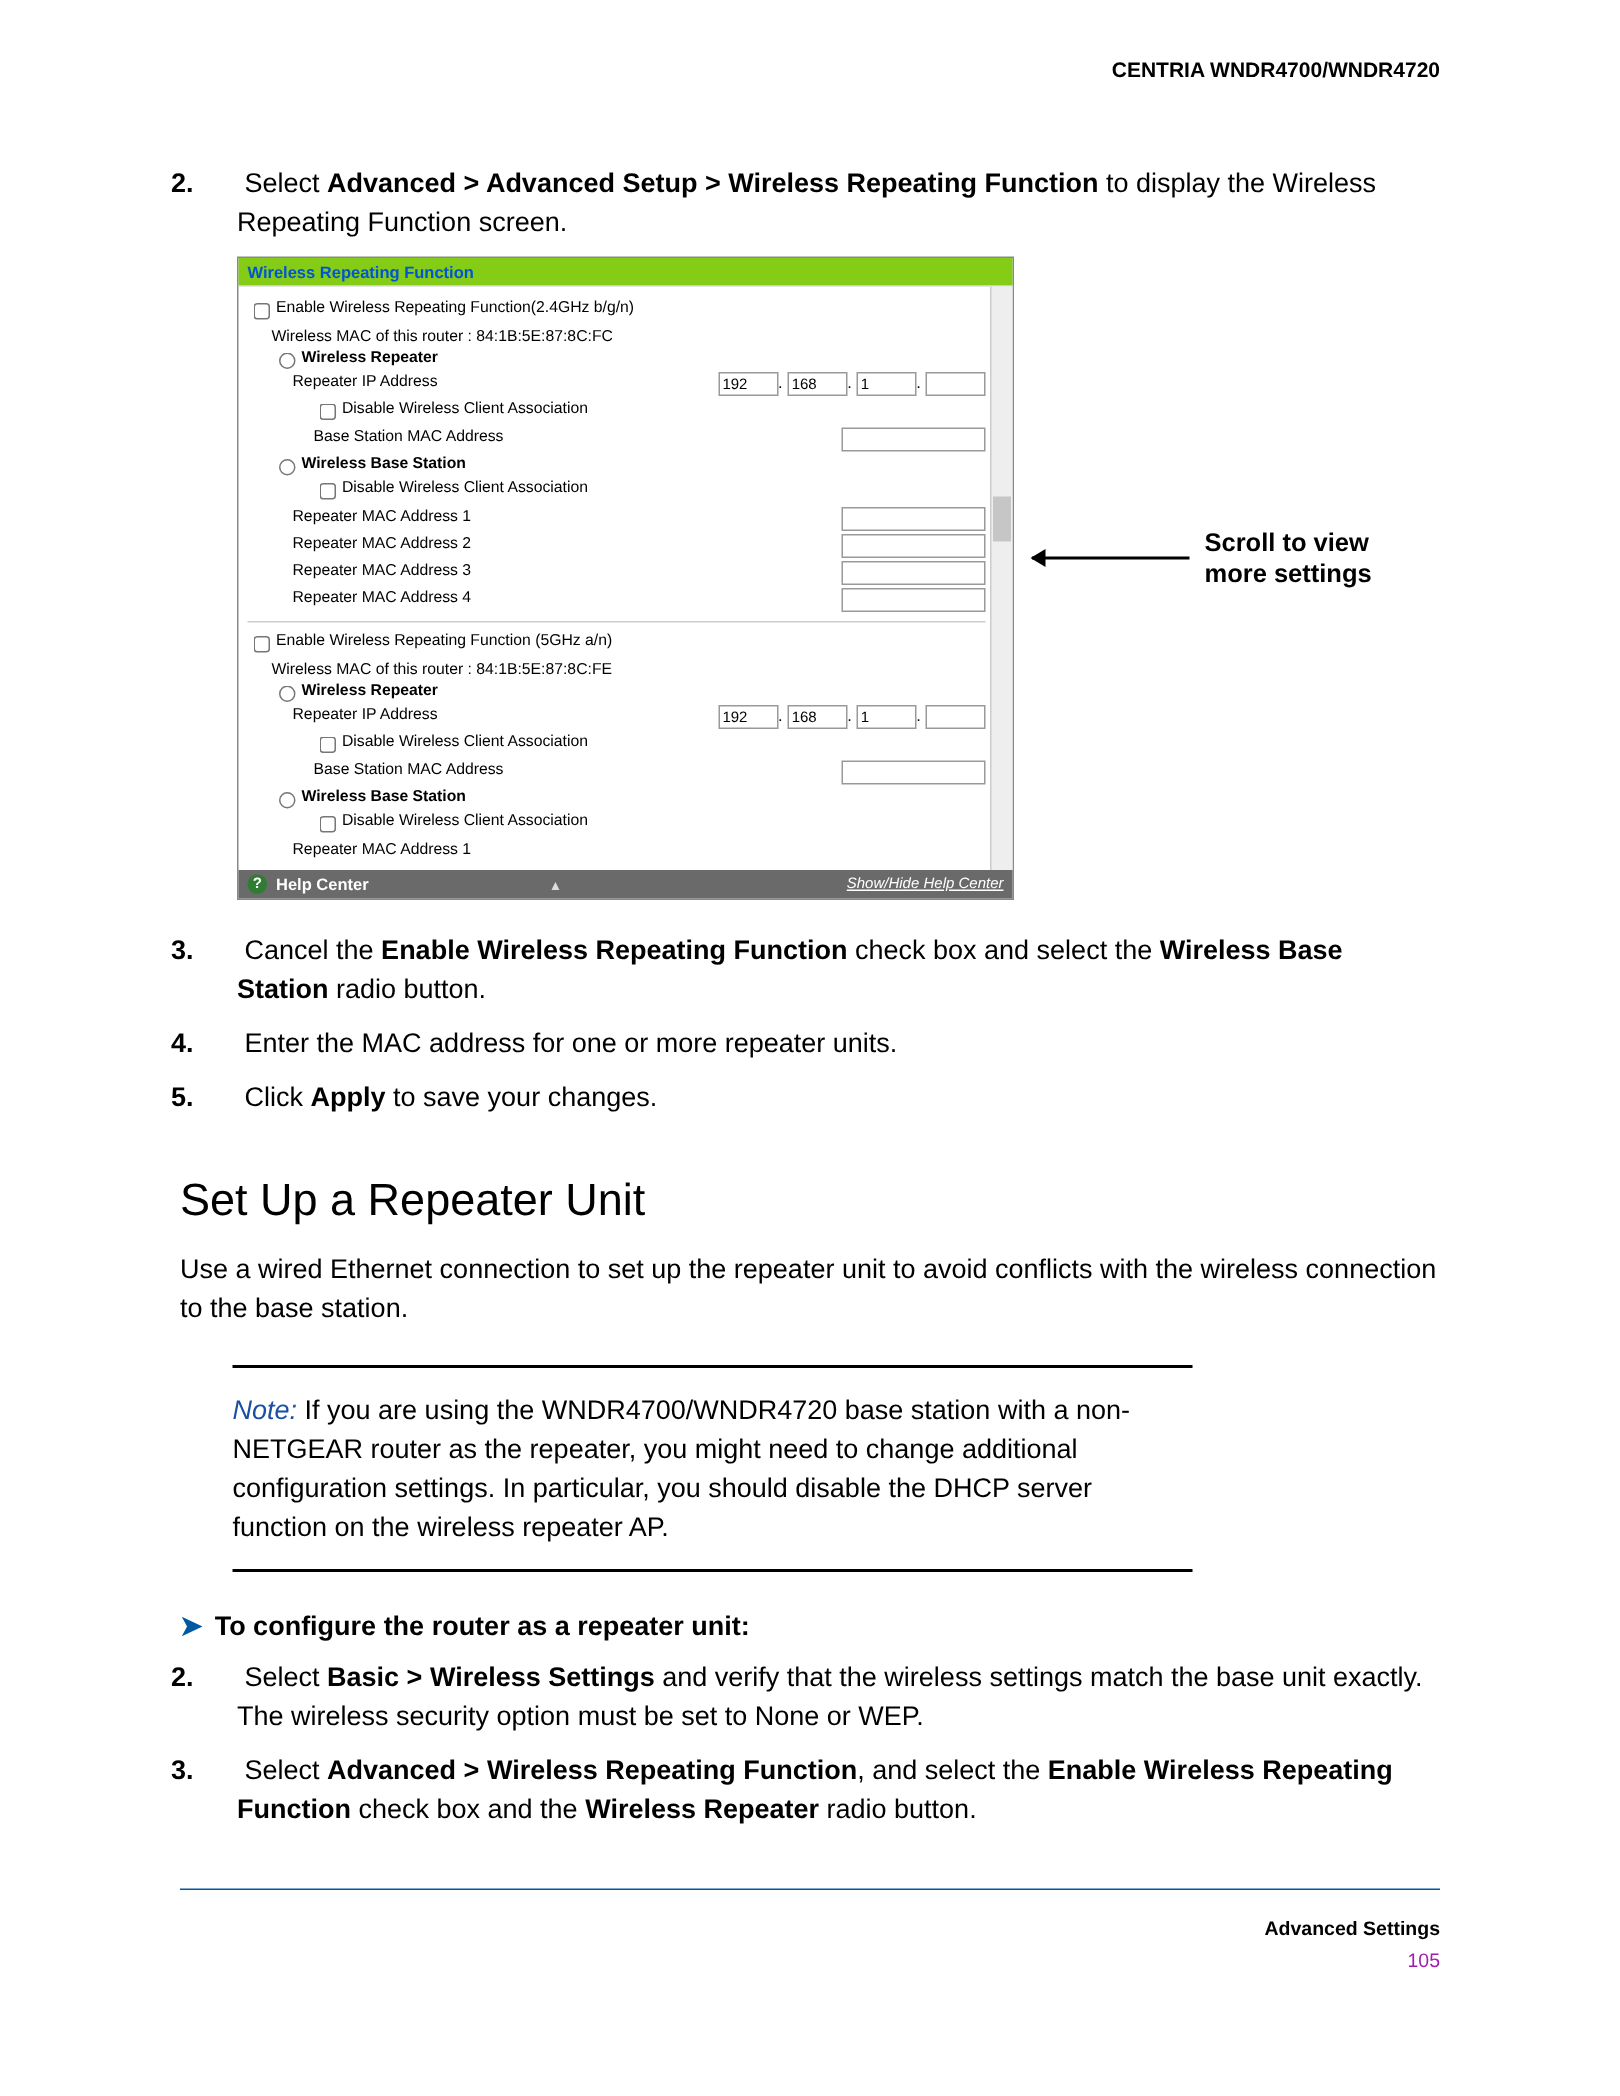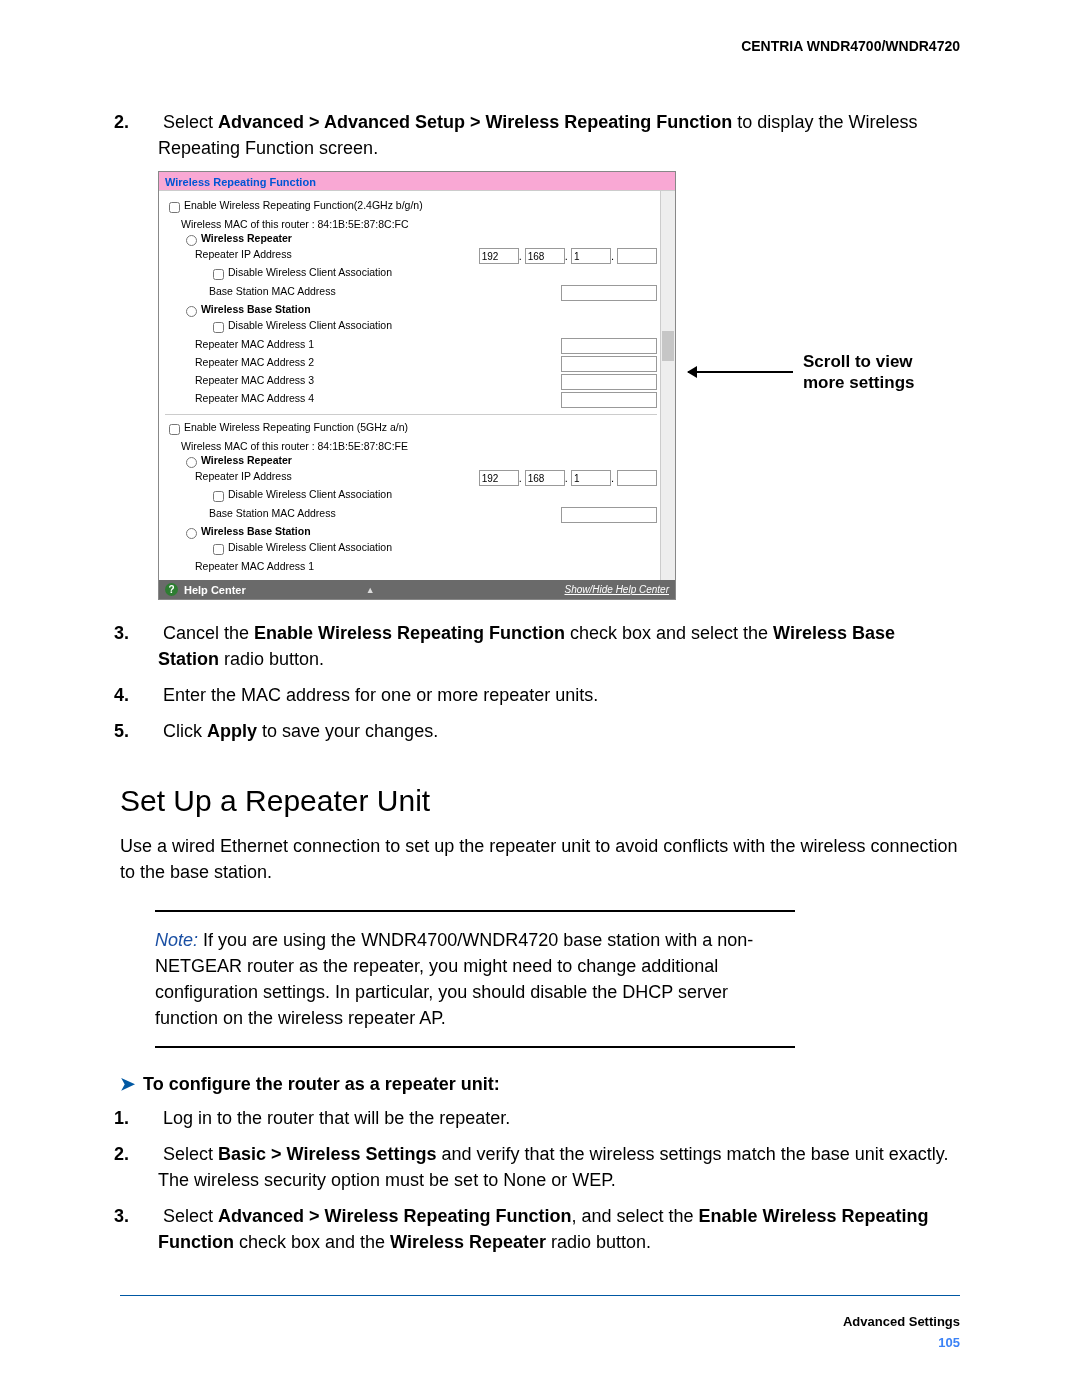--- a/index.html
+++ b/index.html
@@ -11,25 +11,25 @@
   .instr .b{font-weight:bold}
   .h2{font-family:Arial,Helvetica,sans-serif;font-size:30px;font-weight:normal;margin:40px 0 15px 0}
   .bodytext{font-size:18px;line-height:26px;margin:0 0 10px 0}
   .note-box{border-top:2px solid #000;border-bottom:2px solid #000;margin:25px 0 25px 35px;padding:15px 0 15px 0;font-size:18px;line-height:26px;width:640px}
   .note-box .nl{font-style:italic;color:#1a4fa3;font-weight:normal}
   .task{font-size:18px;font-weight:bold;margin:20px 0 10px 0}
   .task .arrow{color:#0058a3;font-weight:bold;margin-right:8px}
   .footer-rule{border-top:1px solid #0058a3;margin-top:40px}
   .footer{text-align:right;font-size:13px;padding-top:18px}
   .footer .section{font-weight:bold}
-  .footer .page-num{color:#3b82f6;font-weight:bold;margin-top:6px}
+  .footer .page-num{color:#a21caf;font-weight:normal;margin-top:6px}
   
   .shot-wrap{position:relative;margin:10px 0 20px 38px}
   .shot{width:518px;border:1px solid #888;background:#fff;font-size:11px;box-sizing:border-box}
-  .shot .title{color:#0055d4;font-weight:bold;padding:4px 6px 2px 6px;background:#f9a8d4}
+  .shot .title{color:#0055d4;font-weight:bold;padding:4px 6px 2px 6px;background:#84cc16}
   .shot .btnbar{padding:2px 6px 6px 6px}
   .shot .btn{display:inline-block;border-radius:3px;color:#fff;font-size:11px;padding:2px 10px;vertical-align:middle}
   .shot .btn.cancel{background:#b0b0b0}
   .shot .btn.cancel .x{background:#888;color:#fff;display:inline-block;width:12px;height:12px;line-height:12px;text-align:center;border-radius:2px;margin-right:6px;font-size:9px}
   .shot .btn.apply{background:#6fb300;margin-left:8px}
   .shot .btn.apply .tri{display:inline-block;margin-left:8px;width:0;height:0;border-left:5px solid #fff;border-top:4px solid transparent;border-bottom:4px solid transparent;vertical-align:middle}
   .shot .sep{height:1px;background:#ccc;margin:0}
   .shot .scroll{position:relative;padding:6px 18px 6px 6px;border-top:1px solid #ccc}
   .shot .row{display:flex;align-items:flex-start;margin:2px 0}
   .shot .row .lbl{flex:1}
@@ -198,24 +198,20 @@
   <div class="h2">Set Up a Repeater Unit</div>
   <p class="bodytext">Use a wired Ethernet connection to set up the repeater unit to avoid conflicts with the wireless connection to the base station.</p>
 
   <div class="note-box">
     <span class="nl">Note:  </span><span>If you are using the WNDR4700/WNDR4720 base station with a non-NETGEAR router as the repeater, you might need to change additional configuration settings. In particular, you should disable the DHCP server function on the wireless repeater AP.</span>
   </div>
 
   <p class="task"><span class="arrow">➤</span><span>To configure the router as a repeater unit:</span></p>
 
   <p class="instr">
-    <span class="list-num">1.</span>
-    <span>Log in to the router that will be the repeater.</span>
-  </p>
-  <p class="instr">
     <span class="list-num">2.</span>
     <span>Select </span><span class="b">Basic &gt; Wireless Settings</span><span> and verify that the wireless settings match the base unit exactly. The wireless security option must be set to None or WEP.</span>
   </p>
   <p class="instr">
     <span class="list-num">3.</span>
     <span>Select </span><span class="b">Advanced &gt; Wireless Repeating Function</span><span>, and select the </span><span class="b">Enable Wireless Repeating Function</span><span> check box and the </span><span class="b">Wireless Repeater</span><span> radio button.</span>
   </p>
 
   <div class="footer-rule"></div>
   <div class="footer">

